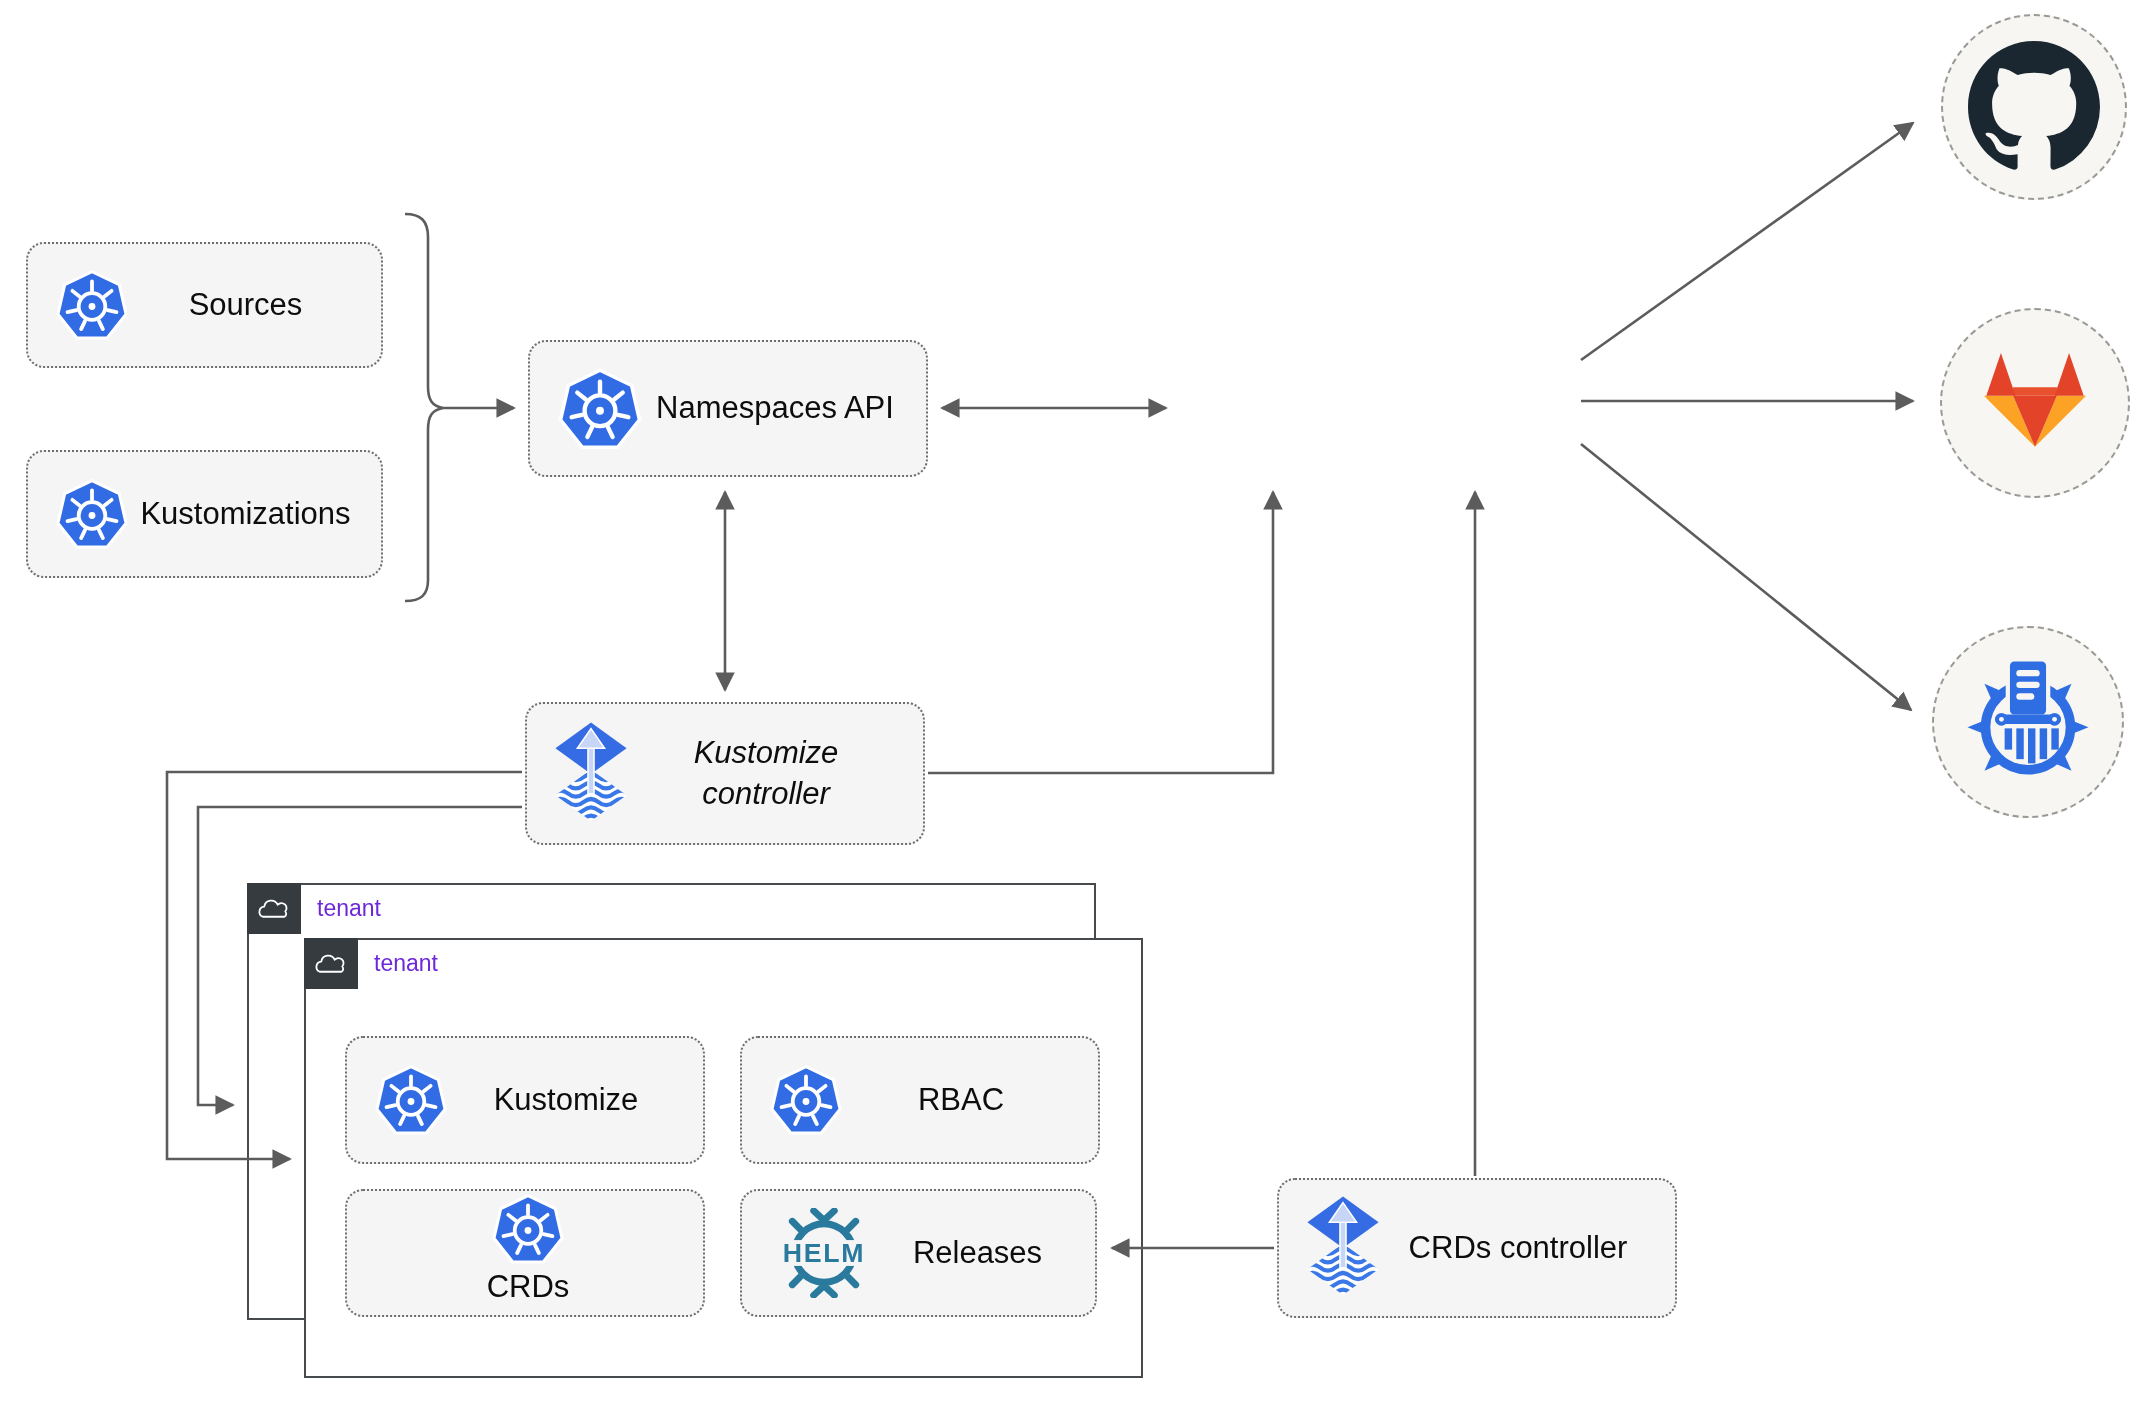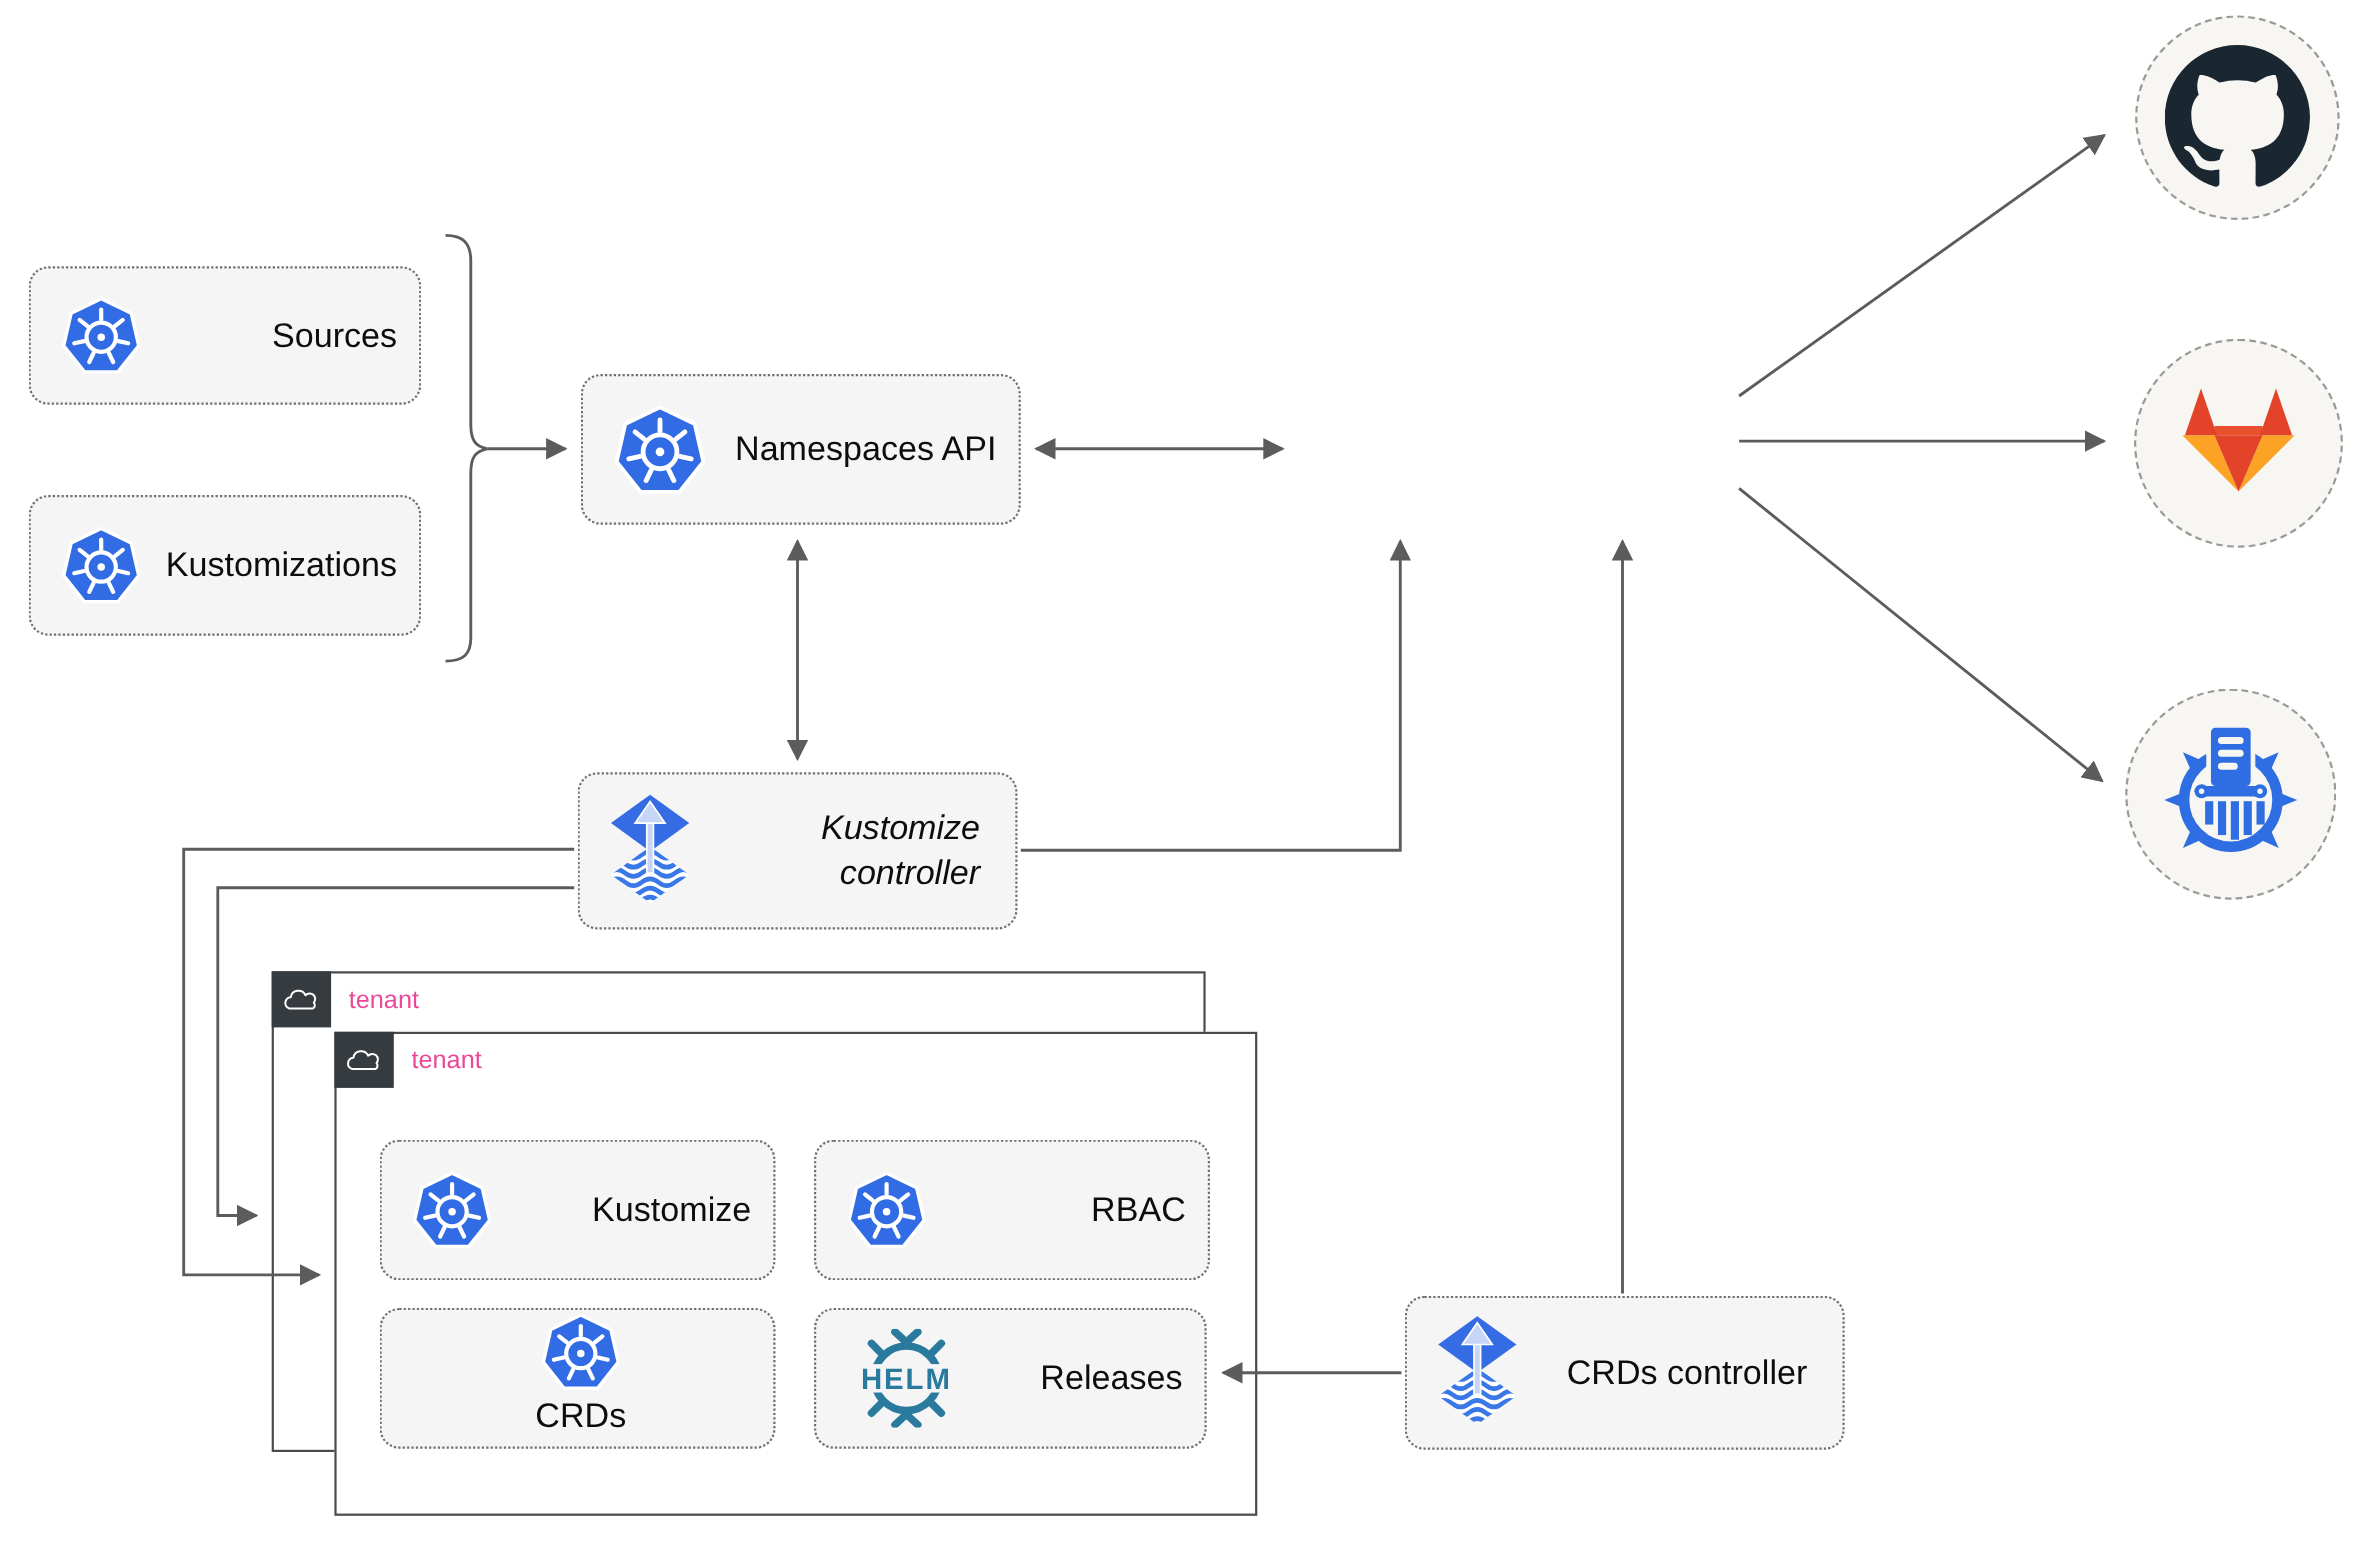--- a/index.html
+++ b/index.html
@@ -13,21 +13,21 @@
   
   .node {
     position:absolute; box-sizing:border-box;
     background:#f5f5f5;
     border:2.5px dotted #6e6e6e;
     border-radius:18px;
     display:flex; align-items:center;
     padding:0 20px 0 26px;
   }
   .node .lbl {
-    flex:1; text-align:right;
+    flex:1; text-align:center;
     font-size:31px; color:#0d0d0d; line-height:1.3;
   }
   .node .lbl.narrow { max-width:250px; margin:0 auto; }
 
   .icon { display:flex; align-items:center; justify-content:center; }
 
   
   .circle {
     position:absolute; box-sizing:border-box; border-radius:50%;
     border:2.5px dashed #999a96;
@@ -40,21 +40,21 @@
     position:absolute; box-sizing:border-box;
     background:#ffffff; border:2px solid #484b4e;
   }
   .tenant .badge {
     position:absolute; top:-2px; left:-2px;
     width:54px; height:51px; background:#363b40;
     display:flex; align-items:center; justify-content:center;
   }
   .tenant .tlabel {
     position:absolute; top:-2px; left:68px; height:51px;
-    line-height:51px; font-size:23px; color:#ec4899;
+    line-height:51px; font-size:23px; color:#6d28d9;
   }
 
   .conn { position:absolute; inset:0; pointer-events:none; }
   svg text { user-select:none; }
 </style>
 </head>
 <body>
 
 <svg width="0" height="0" style="position:absolute" aria-hidden="true">
   <defs>

